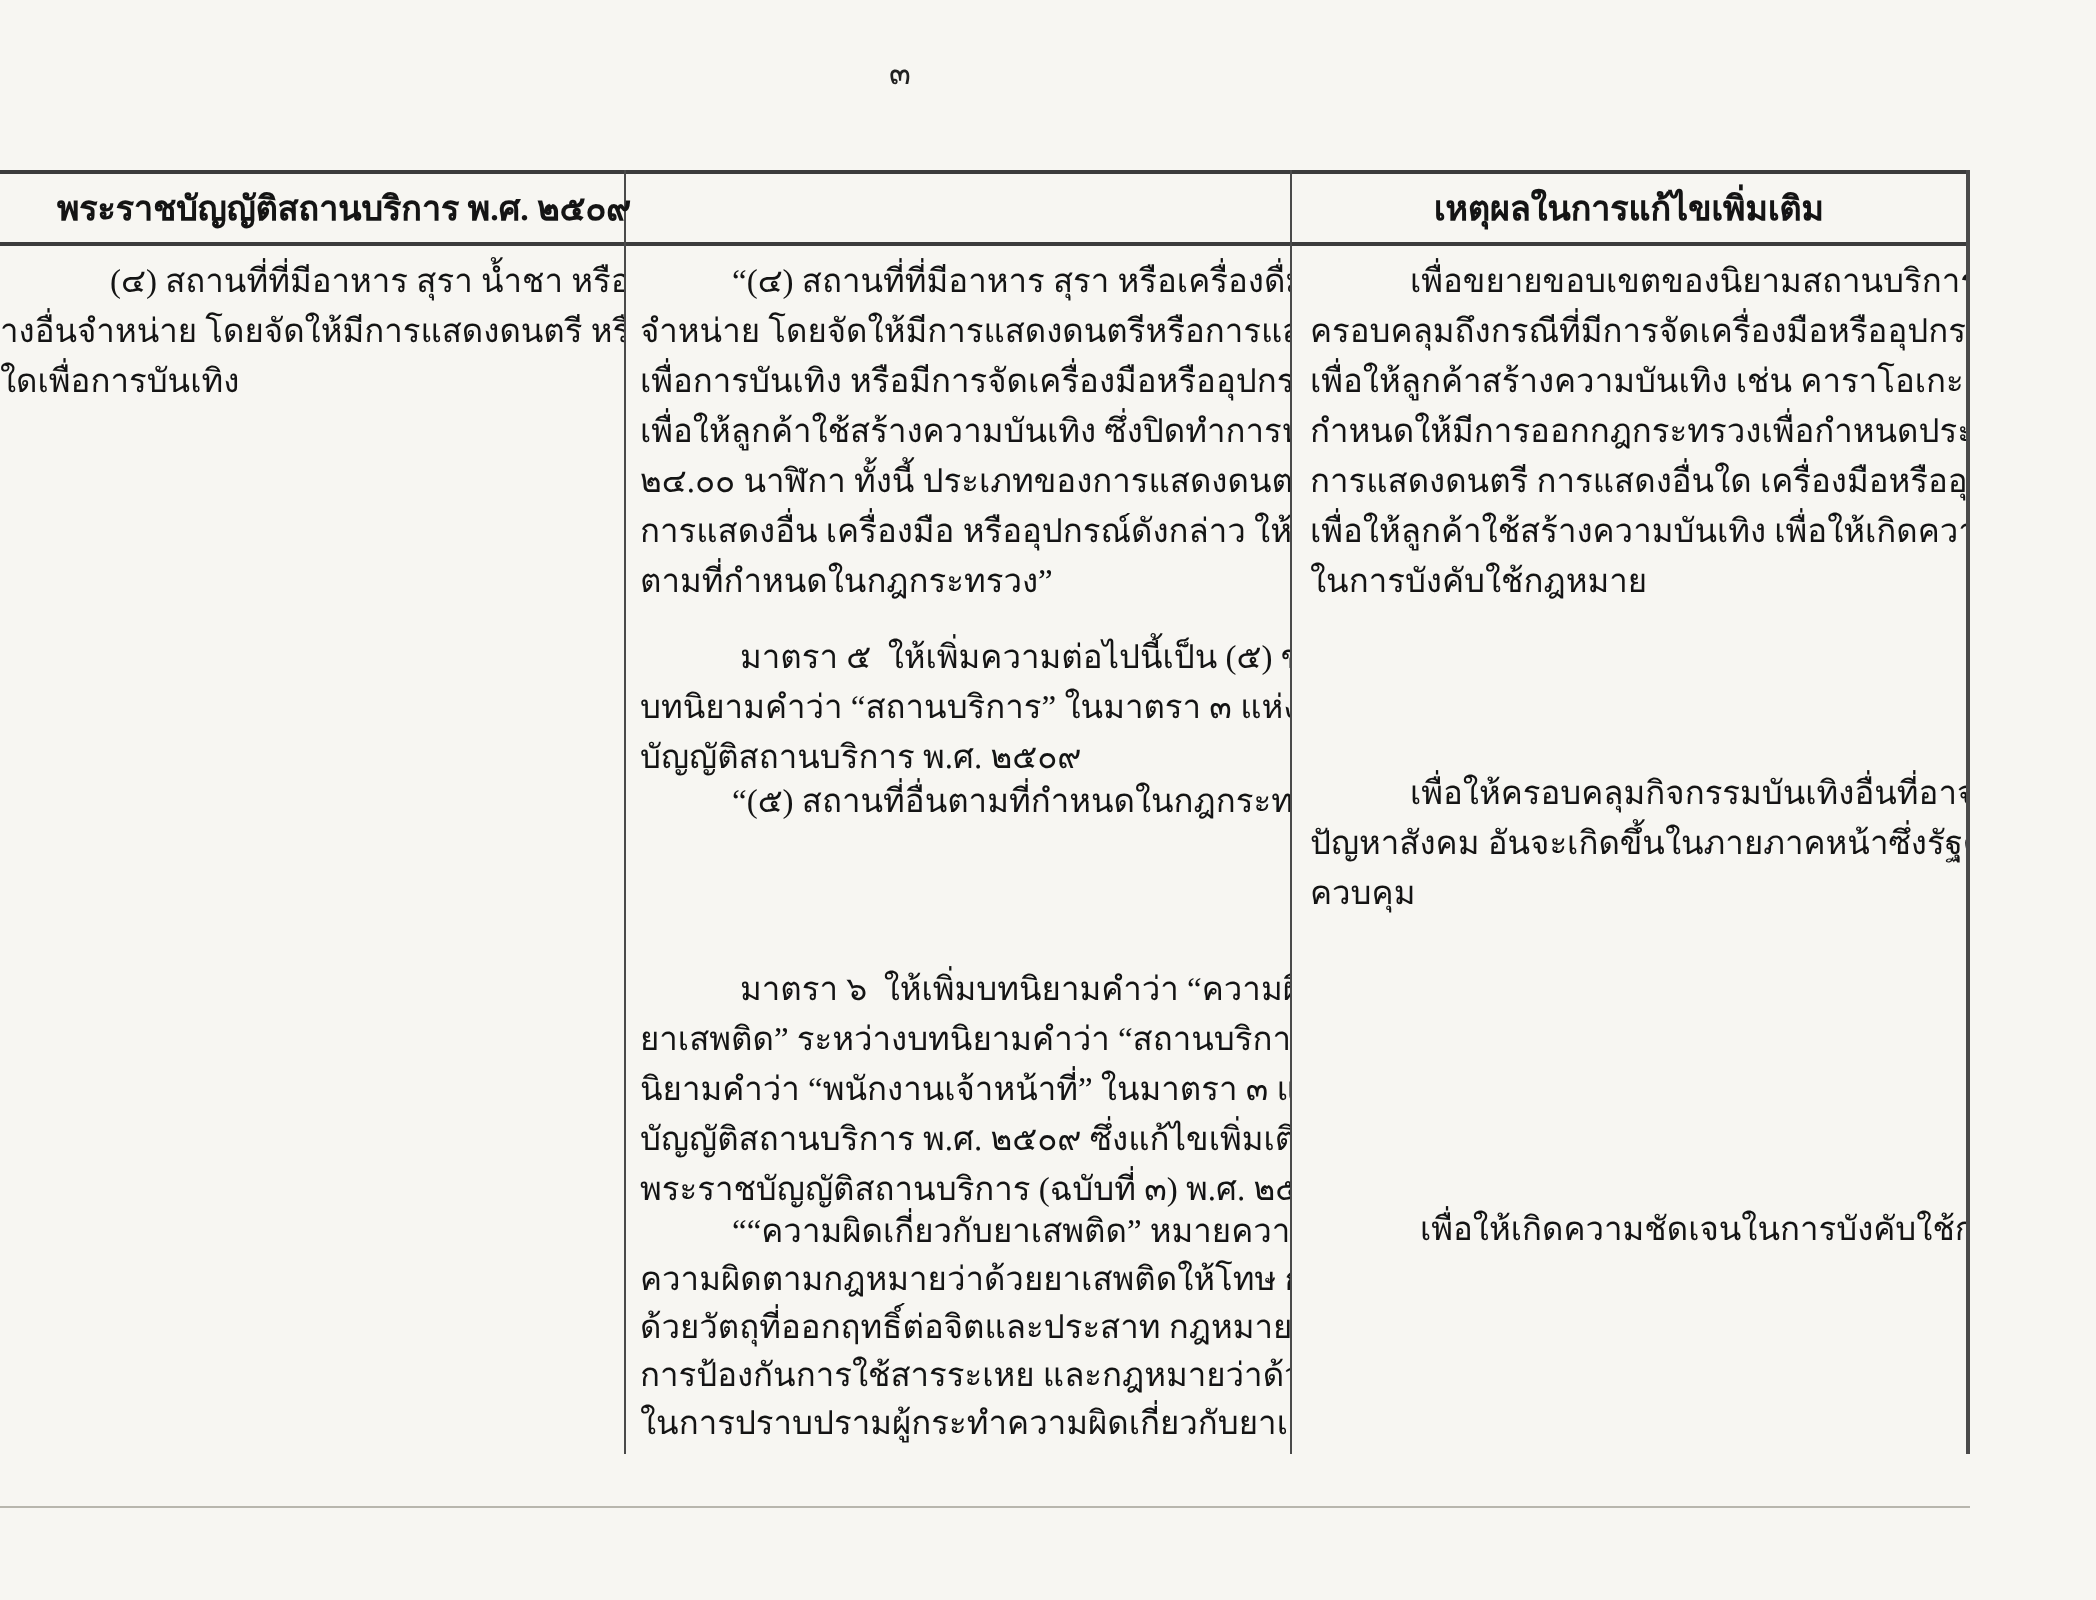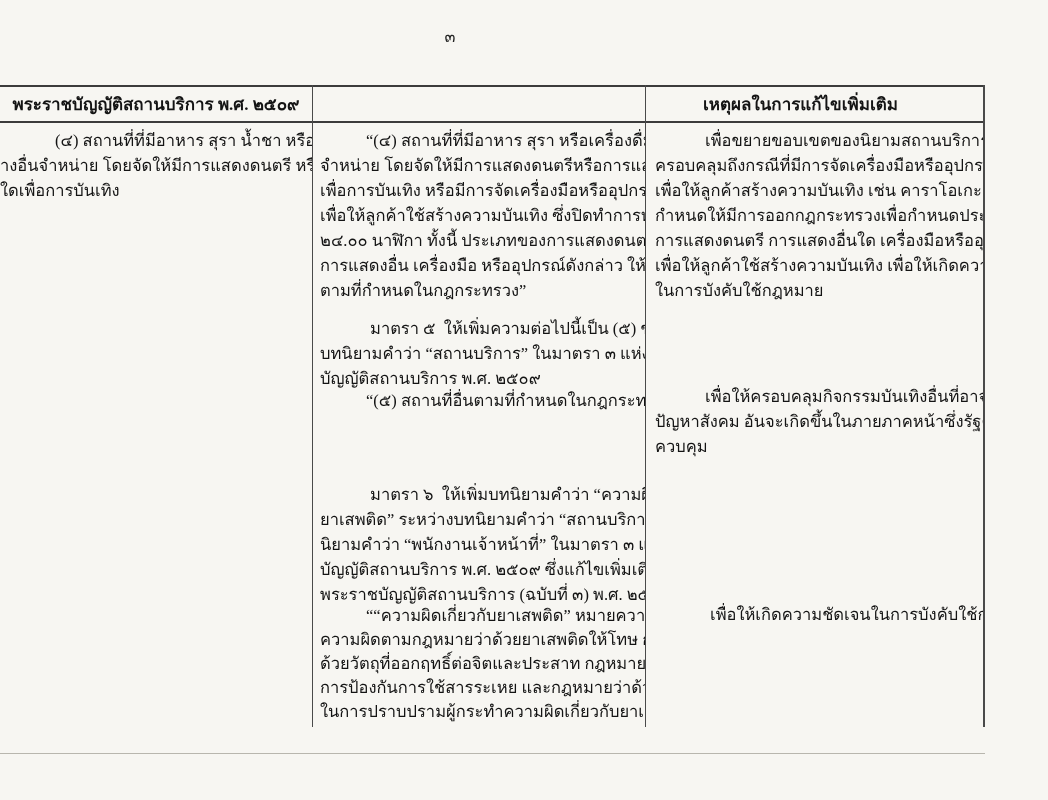--- a/index.html
+++ b/index.html
@@ -22,23 +22,23 @@
   .b-v1{left:312px;top:85px;width:1px;height:642px;background:#4a4a4a;}
   .b-v2{left:645px;top:85px;width:1px;height:642px;background:#4a4a4a;}
   .b-vr{left:983px;top:85px;width:2px;height:642px;background:#4a4a4a;}
   .b-bottom{left:0;top:753px;width:985px;height:1px;background:#b8b6ae;}
   
   .hc{
     position:absolute;top:85px;height:36px;
     display:flex;align-items:center;justify-content:center;
     font-weight:bold;font-size:17px;text-align:center;
   }
-  .hc1{left:0;width:312px;}
+  .hc1{left:16px;width:312px;}
   .hc2{left:313px;width:332px;}
-  .hc3{left:632px;width:337px;}
+  .hc3{left:646px;width:337px;}
   
   .cell{position:absolute;top:122px;height:631px;overflow:hidden;}
   .c1{left:0;width:312px;}
   .c2{left:313px;width:332px;}
   .c3{left:646px;width:337px;}
   .para{
     position:absolute;
     white-space:pre;
     font-size:16.5px;
     line-height:25px;

